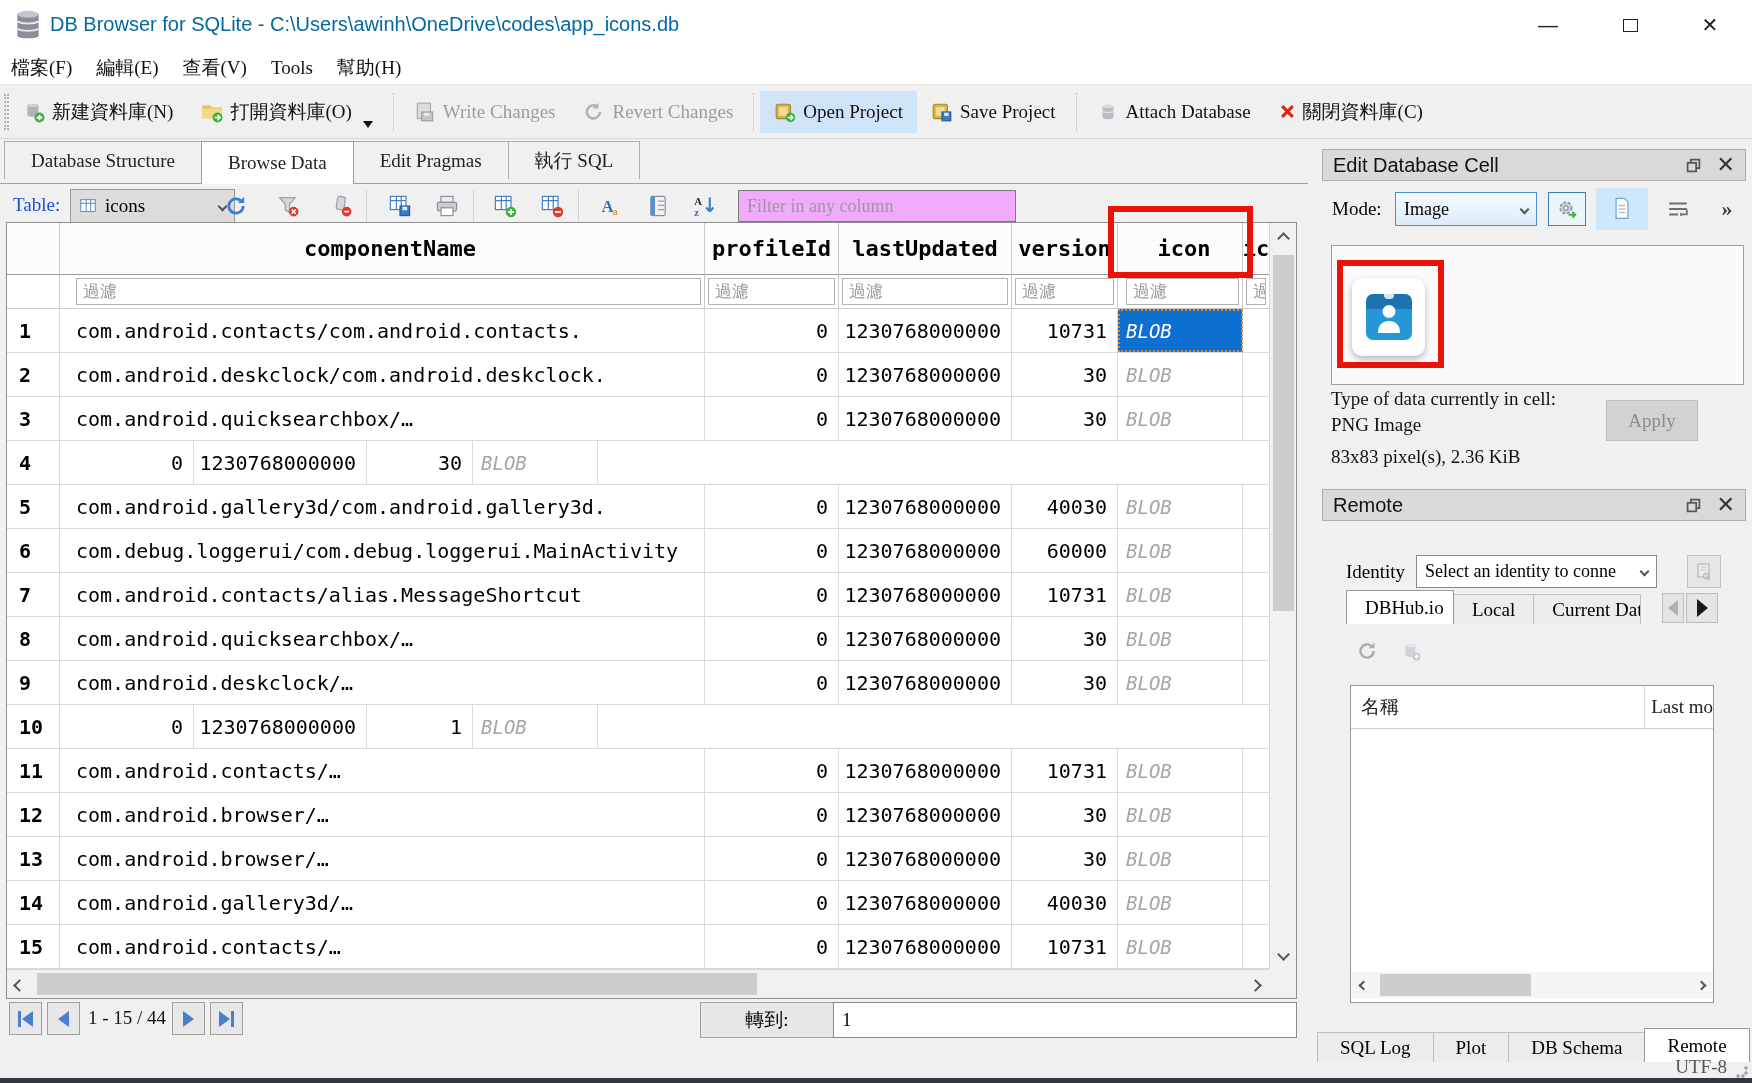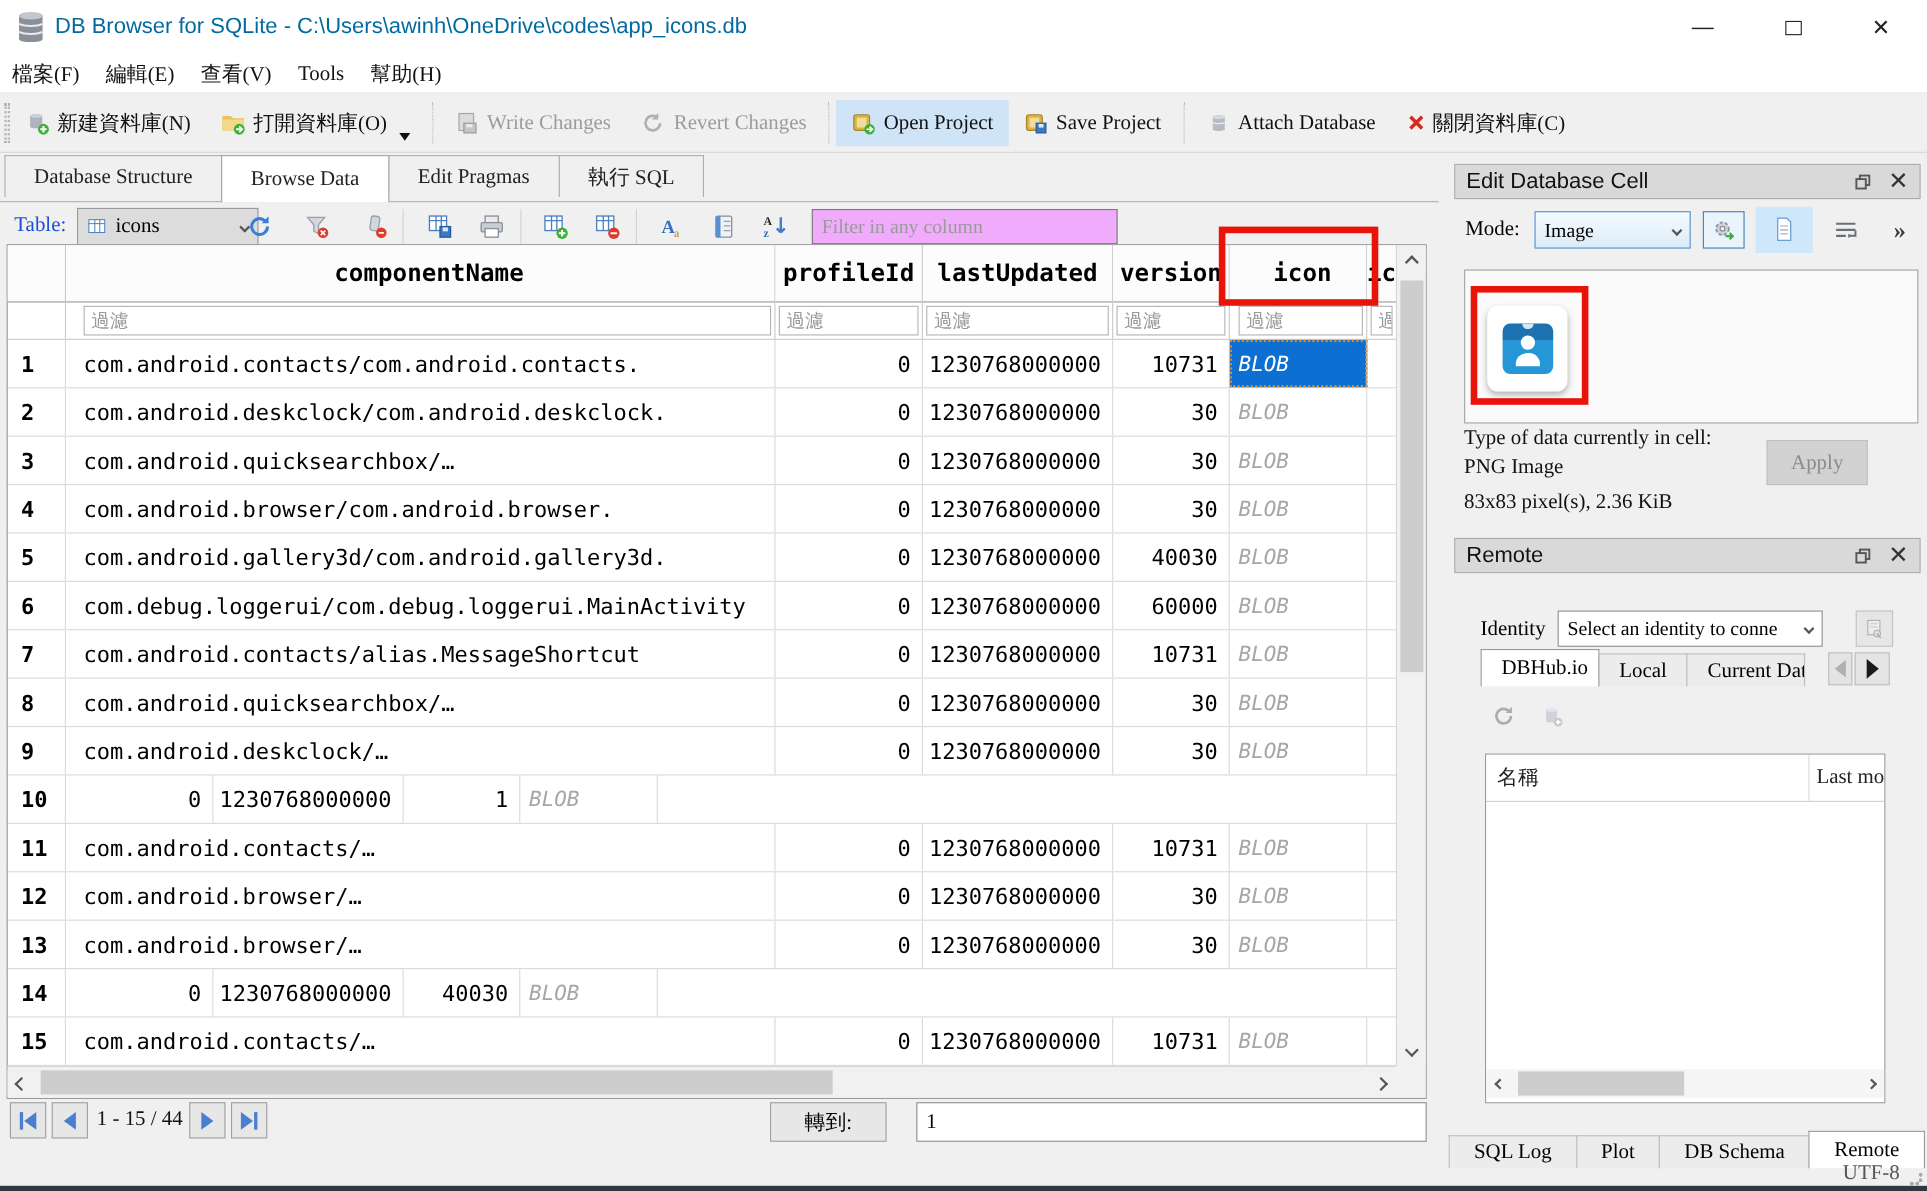--- a/index.html
+++ b/index.html
@@ -89,21 +89,21 @@
   .ann{position:absolute;border:6px solid var(--ann);z-index:6;pointer-events:none}
 
   
   .navrow{position:absolute;left:0;top:818px;width:1308px;height:38px}
   .navbtn{position:absolute;top:0;width:33px;height:33px;background:#e7e7e7;border:1px solid #9f9f9f;display:flex;align-items:center;justify-content:center;gap:1px}
   .tri{width:0;height:0;border-top:8px solid transparent;border-bottom:8px solid transparent}
   .tri.r{border-left:11px solid #4a7fd0}
   .tri.l{border-right:11px solid #4a7fd0}
   .bar{width:3px;height:16px;background:#4a7fd0}
   .navpos{position:absolute;left:88px;top:5px;font-size:19px;color:#111}
-  .goto-btn{position:absolute;left:700px;top:0;width:106px;height:36px;background:#e7e7e7;border:1px solid #9f9f9f;display:flex;align-items:center;justify-content:center;font-size:19px}
+  .goto-btn{position:absolute;left:700px;top:0;width:134px;height:36px;background:#e7e7e7;border:1px solid #9f9f9f;display:flex;align-items:center;justify-content:center;font-size:19px}
   .goto-input{position:absolute;left:833px;top:0;width:464px;height:36px;border:1px solid #8a8a8a;background:#fff;font:19px var(--serif);padding:0 8px}
 
   
   .rpanel{left:1310px;top:141px;width:442px;height:937px;background:#f0f0f0}
   .dockhdr{position:absolute;left:12px;width:424px;height:32px;background:#d9d9d9;border:1px solid #adadad;display:flex;align-items:center;padding:0 10px;font:20px var(--sans);color:#111}
   .dockhdr .hicons{margin-left:auto;display:flex;align-items:center;gap:16px}
   .xicon{font:22px var(--sans);color:#333;line-height:1}
   .modelbl{position:absolute;left:22px;top:57px;font-size:19px}
   .combo{display:flex;align-items:center;padding:0 8px;font-size:18px;background:#fff;border:1px solid #8a8a8a;white-space:nowrap;overflow:hidden}
   .combo .chv{margin-left:auto;flex:none}
@@ -424,21 +424,20 @@
             <div class="td c1">com.android.quicksearchbox/…</div>
             <div class="td c2 num">0</div>
             <div class="td c3 num">1230768000000</div>
             <div class="td c4 num">30</div>
             <div class="td c5 blob">BLOB</div>
             <div class="td c6"></div>
           </div>
 
           <div class="trow">
             <div class="td cn">4</div>
-            <div class="td c1">com.android.browser/com.android.browser.</div>
             <div class="td c2 num">0</div>
             <div class="td c3 num">1230768000000</div>
             <div class="td c4 num">30</div>
             <div class="td c5 blob">BLOB</div>
             <div class="td c6"></div>
           </div>
 
           <div class="trow">
             <div class="td cn">5</div>
             <div class="td c1">com.android.gallery3d/com.android.gallery3d.</div>
@@ -523,20 +522,21 @@
             <div class="td c1">com.android.browser/…</div>
             <div class="td c2 num">0</div>
             <div class="td c3 num">1230768000000</div>
             <div class="td c4 num">30</div>
             <div class="td c5 blob">BLOB</div>
             <div class="td c6"></div>
           </div>
 
           <div class="trow">
             <div class="td cn">14</div>
+            <div class="td c1">com.android.gallery3d/…</div>
             <div class="td c2 num">0</div>
             <div class="td c3 num">1230768000000</div>
             <div class="td c4 num">40030</div>
             <div class="td c5 blob">BLOB</div>
             <div class="td c6"></div>
           </div>
 
           <div class="trow">
             <div class="td cn">15</div>
             <div class="td c1">com.android.contacts/…</div>

